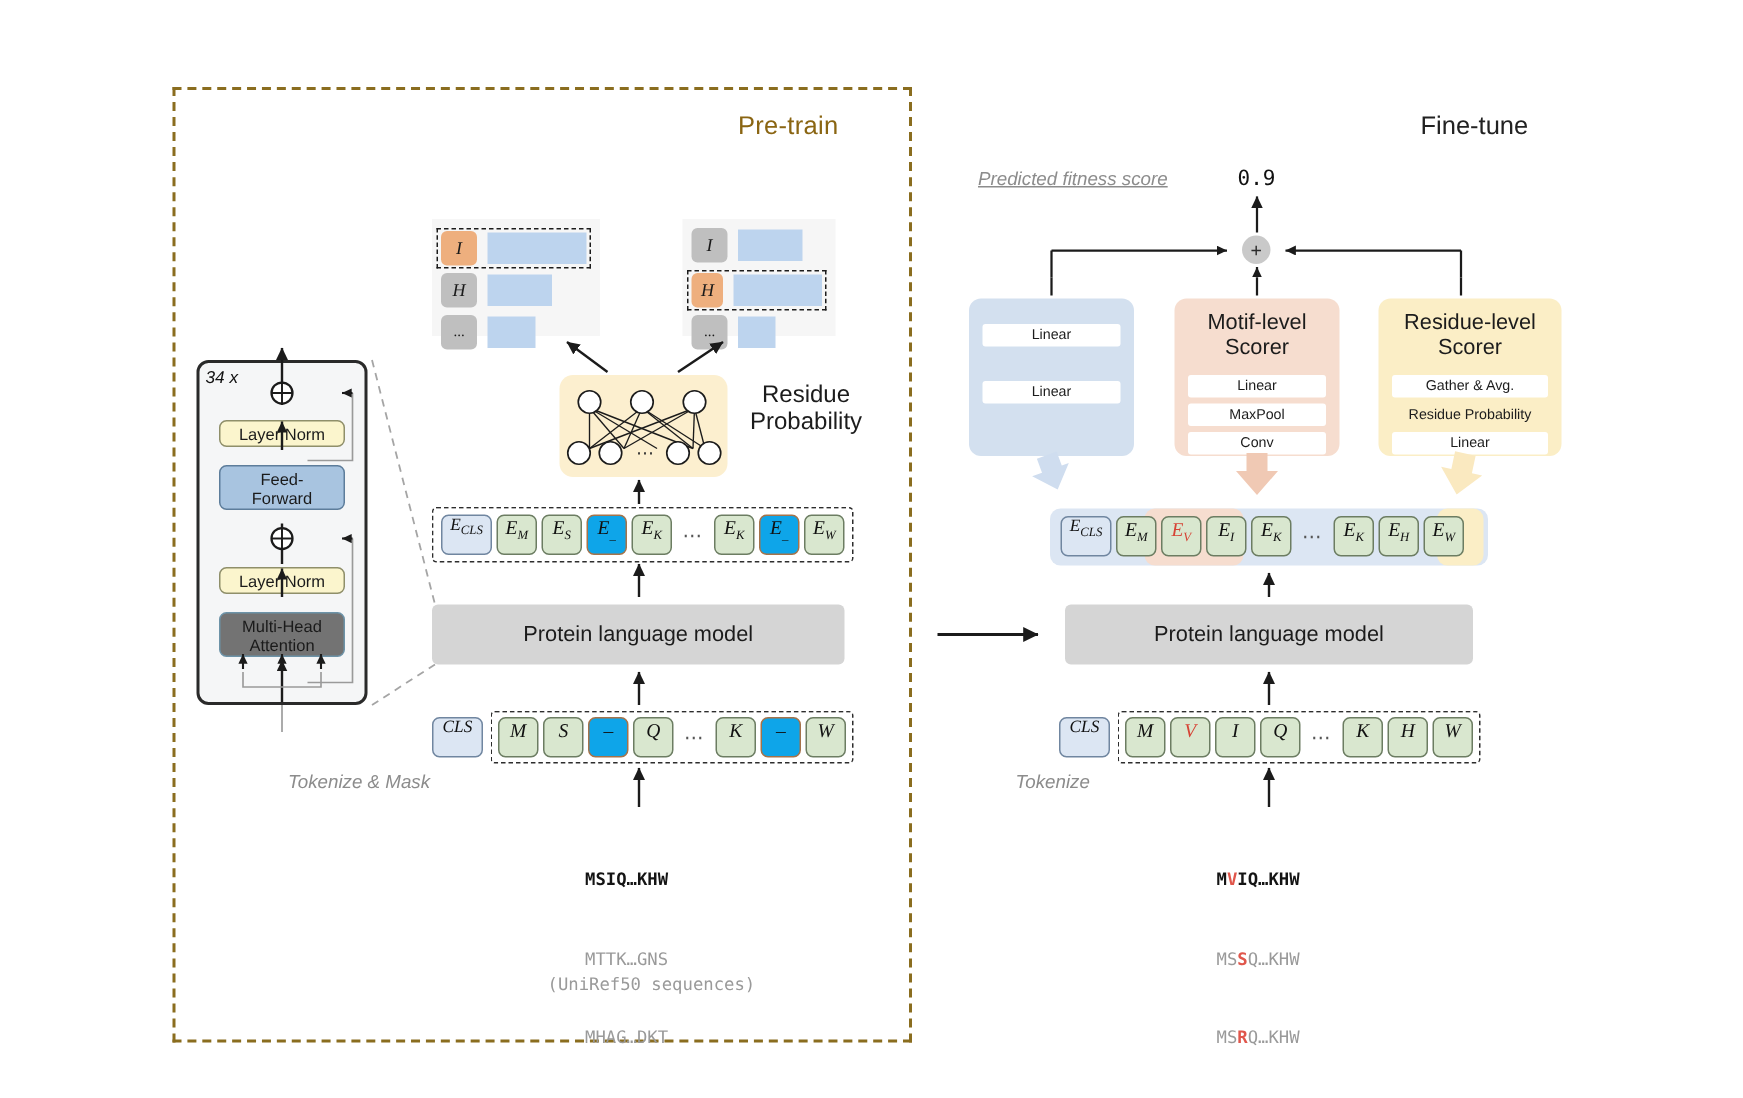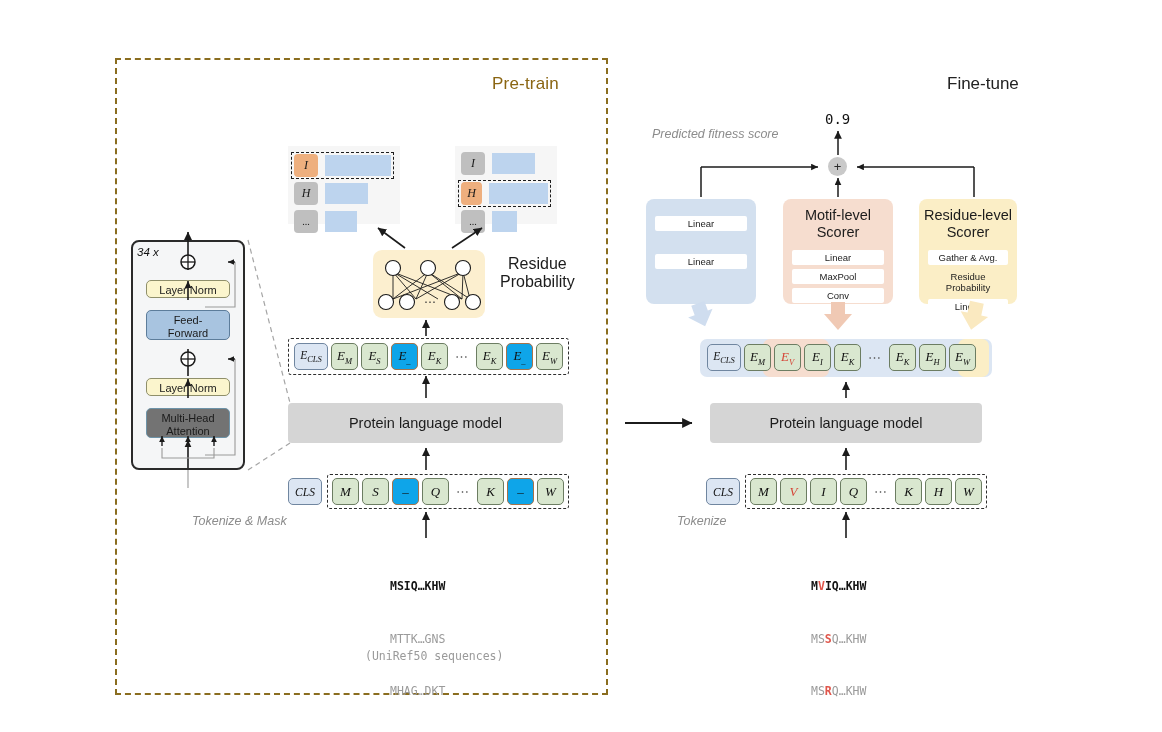--- a/index.html
+++ b/index.html
@@ -88,21 +88,21 @@
     color: #1c1c1c;
     text-align: right;
   }
 
   
   .chip-row { display: flex; align-items: center; gap: 3px; }
   .chip {
     width: 27px; height: 27px;
     border-radius: 5px;
     border: 1.3px solid #5f6b5a;
-    display: flex; align-items: center; justify-content: center;
+    display: flex; align-items: flex-start; justify-content: center;
     font-size: 13px;
     font-style: italic;
     font-family: "Liberation Serif", serif;
     box-sizing: border-box;
     color: #111;
   }
   .chip.green { background: #d9e7cf; border-color: #6c7d62; }
   .chip.orange { background: #0ea5e9; border-color: #a5734a; }
   .chip.blue  { background: #dce6f3; border-color: #7086a0; }
   .chip.cls { width: 34px; font-size: 11.5px; }
@@ -191,21 +191,21 @@
     font-family: "DejaVu Sans Mono", "Liberation Mono", monospace;
     font-size: 11.5px;
     line-height: 17.5px;
     color: #9a9a9a;
     white-space: pre;
   }
   .seq-list .first { color: #141414; font-weight: bold; }
   .seq-list .mut { color: #e0564b; font-weight: bold; }
   .seq-note { color: #9a9a9a; }
 
-  #fitness-label { left: 652px; top: 127px; }
+  #fitness-label { left: 652px; top: 112px; text-decoration: underline; }
   #fitness-value {
     left: 825px; top: 111px;
     font-family: "DejaVu Sans Mono", "Liberation Mono", monospace;
     font-size: 14px;
     color: #111;
   }
 
   
   #plus-node {
     left: 828px; top: 157px;
@@ -373,21 +373,21 @@
     <div class="scorer-sub">Linear</div>
   </div>
 
   <div class="abs scorer motif" style="left:783px; top:199px; width:110px; height:105px;">
     <div class="scorer-title">Motif-level<br>Scorer</div>
     <div class="scorer-sub" style="margin-top:9px;">Linear</div>
     <div class="scorer-sub">MaxPool</div>
     <div class="scorer-sub">Conv</div>
   </div>
 
-  <div class="abs scorer res" style="left:919px; top:199px; width:98px; height:105px;">
+  <div class="abs scorer res" style="left:919px; top:199px; width:122px; height:105px;">
     <div class="scorer-title">Residue-level<br>Scorer</div>
     <div class="scorer-sub" style="margin-top:9px;">Gather &amp; Avg.</div>
     <div class="scorer-sub plain">Residue Probability</div>
     <div class="scorer-sub">Linear</div>
   </div>
 
   <div class="abs emb-bg" style="left:700px; top:339px; width:292px; height:38px; background:#dce6f3;"></div>
   <div class="abs emb-bg" style="left:763px; top:339px; width:66px; height:38px; background:#f6ddcf;"></div>
   <div class="abs emb-bg" style="left:958px; top:339px; width:31px; height:38px; background:#fbeec6;"></div>
 

